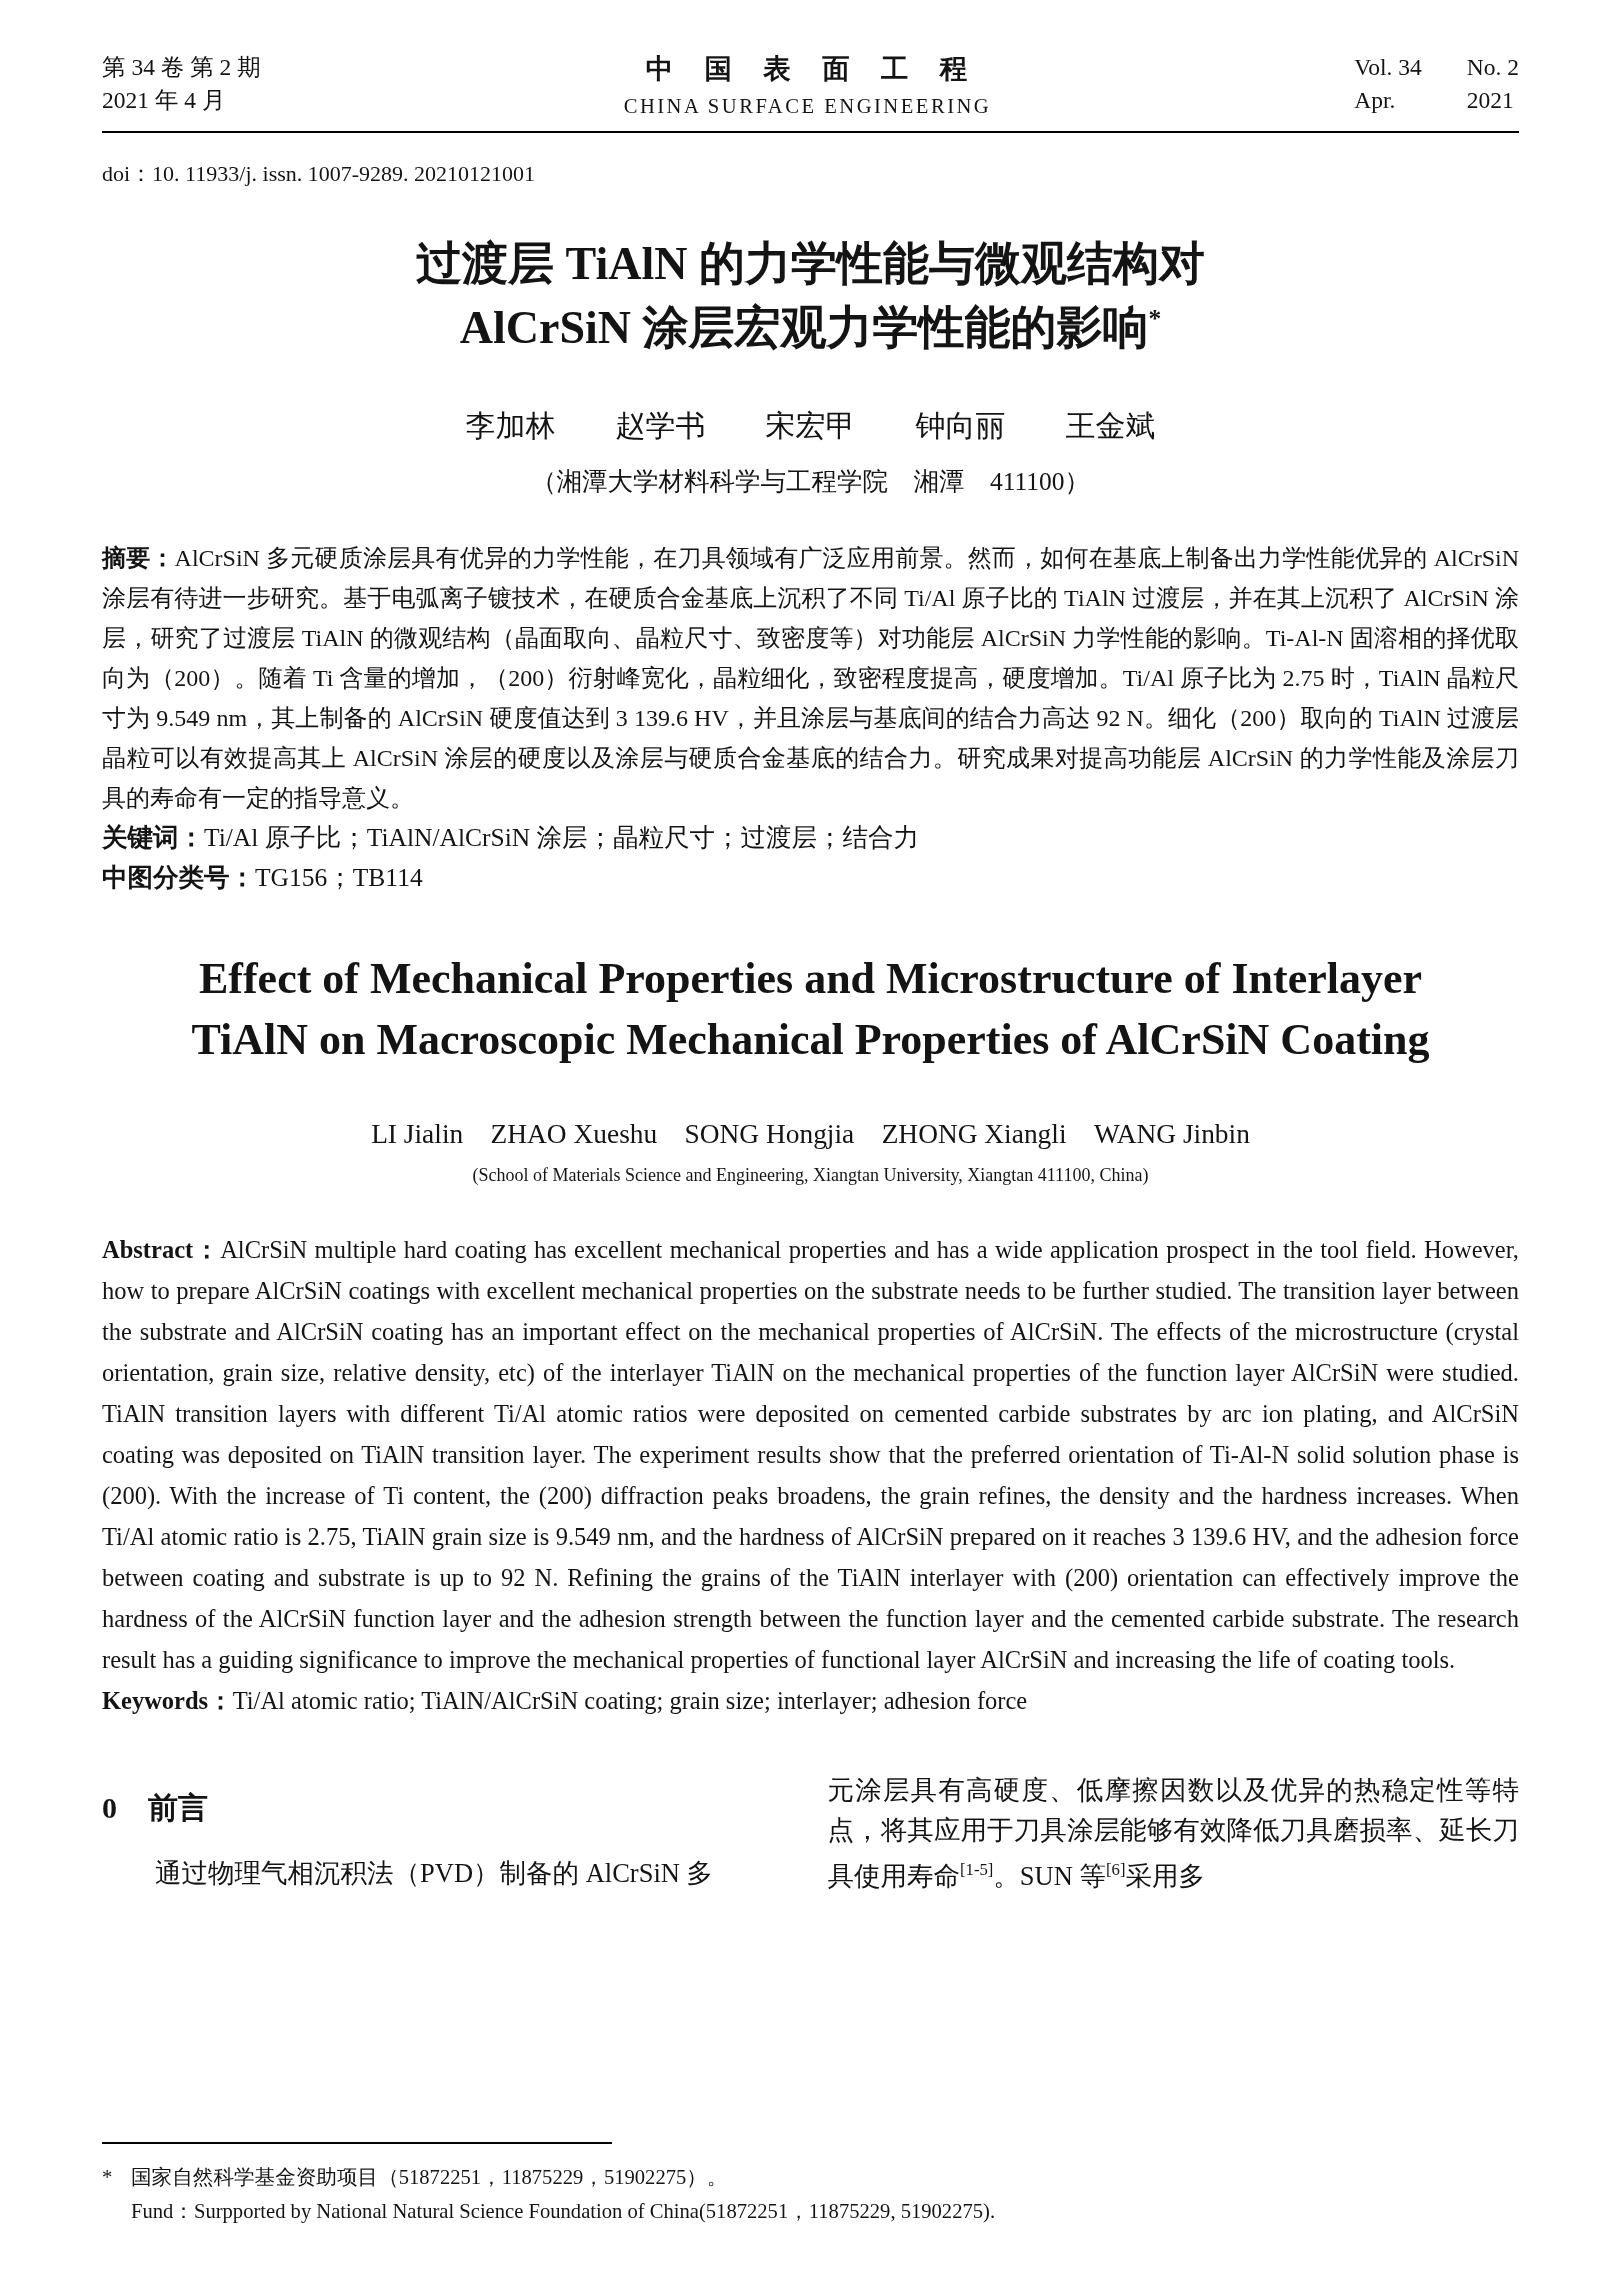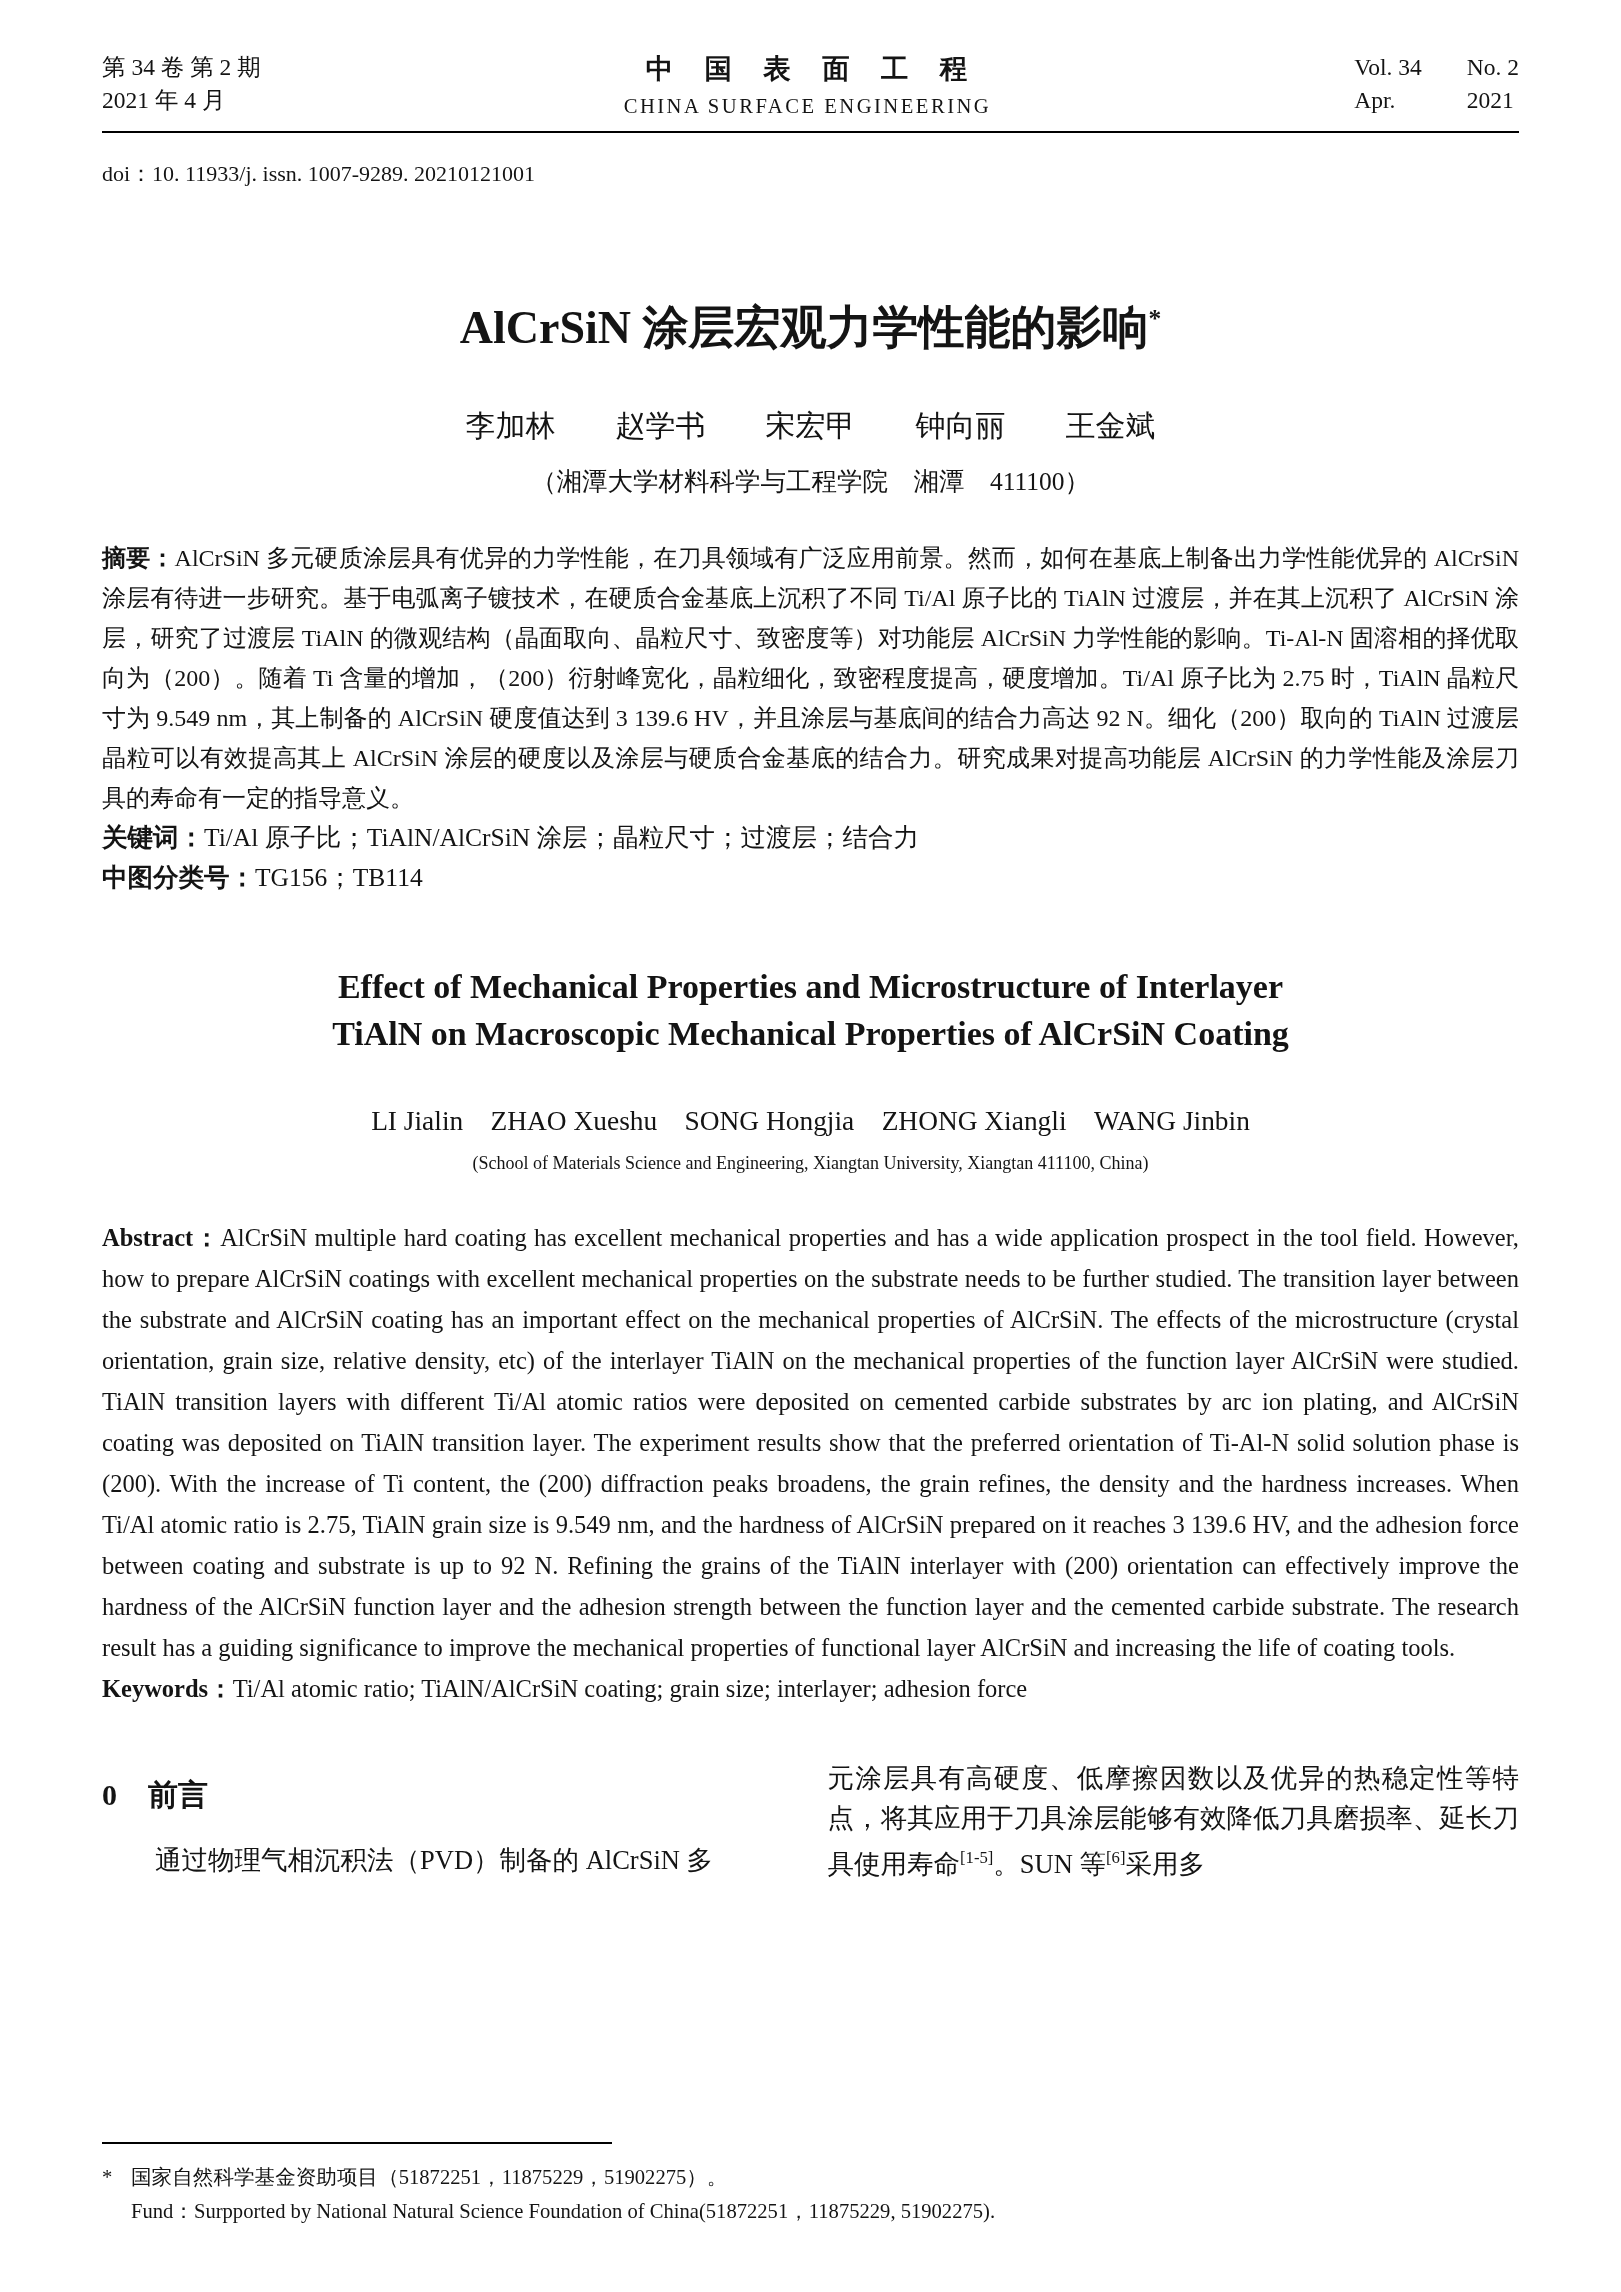--- a/index.html
+++ b/index.html
@@ -28,21 +28,21 @@
   
   .cn-title{ margin-top:43px; text-align:center; font-size:46px; line-height:1.4; font-weight:bold; }
   .title-star{ font-size:25.5px; }
   .cn-authors{ margin-top:45px; text-align:center; font-size:30px; }
   .cn-affil{ margin-top:17.6px; text-align:center; font-size:25.5px; }
 
   .cn-abstract{ margin-top:39px; font-size:24px; line-height:40px; text-align:justify; }
   .cn-meta{ font-size:25.5px; line-height:40px; text-align:justify; }
 
   
-  .en-title{ margin-top:66px; text-align:center; font-size:34px; line-height:1.38; font-weight:bold; }
+  .en-title{ margin-top:51px; text-align:center; font-size:44px; line-height:1.38; font-weight:bold; }
   .en-authors{ margin-top:45px; text-align:center; font-size:27.4px; }
   .en-affil{ margin-top:13.7px; text-align:center; font-size:18px; }
   .en-abstract{ margin-top:43px; font-size:24.5px; line-height:41px; text-align:justify; }
   .en-keywords{ font-size:24.5px; line-height:41px; text-align:justify; }
 
   
   .columns{ margin-top:49px; display:flex; gap:34px; }
   .col{ flex:1; min-width:0; }
   .sec-heading{ margin-top:17.6px; font-size:30px; font-weight:bold; line-height:1.3; }
   .sec-no{ display:inline-block; margin-right:31px; }
@@ -76,21 +76,21 @@
       <span>Vol. 34</span>
       <span>No. 2</span>
       <span>Apr.</span>
       <span>2021</span>
     </div>
   </header>
 
   <div class="doi-line">doi：10. 11933/j. issn. 1007-9289. 20210121001</div>
 
   <h1 class="cn-title">
-    <br>
+    <span>过渡层 TiAlN 的力学性能与微观结构对</span><br>
     <span>AlCrSiN 涂层宏观力学性能的影响</span><sup class="title-star">*</sup>
   </h1>
 
   <div class="cn-authors">李加林　　赵学书　　宋宏甲　　钟向丽　　王金斌</div>
   <div class="cn-affil">（湘潭大学材料科学与工程学院　湘潭　411100）</div>
 
   <p class="cn-abstract">
     <span class="b">摘要：</span><span>AlCrSiN 多元硬质涂层具有优异的力学性能，在刀具领域有广泛应用前景。然而，如何在基底上制备出力学性能优异的 AlCrSiN 涂层有待进一步研究。基于电弧离子镀技术，在硬质合金基底上沉积了不同 Ti/Al 原子比的 TiAlN 过渡层，并在其上沉积了 AlCrSiN 涂层，研究了过渡层 TiAlN 的微观结构（晶面取向、晶粒尺寸、致密度等）对功能层 AlCrSiN 力学性能的影响。Ti-Al-N 固溶相的择优取向为（200）。随着 Ti 含量的增加，（200）衍射峰宽化，晶粒细化，致密程度提高，硬度增加。Ti/Al 原子比为 2.75 时，TiAlN 晶粒尺寸为 9.549 nm，其上制备的 AlCrSiN 硬度值达到 3 139.6 HV，并且涂层与基底间的结合力高达 92 N。细化（200）取向的 TiAlN 过渡层晶粒可以有效提高其上 AlCrSiN 涂层的硬度以及涂层与硬质合金基底的结合力。研究成果对提高功能层 AlCrSiN 的力学性能及涂层刀具的寿命有一定的指导意义。</span>
   </p>
   <p class="cn-meta">

